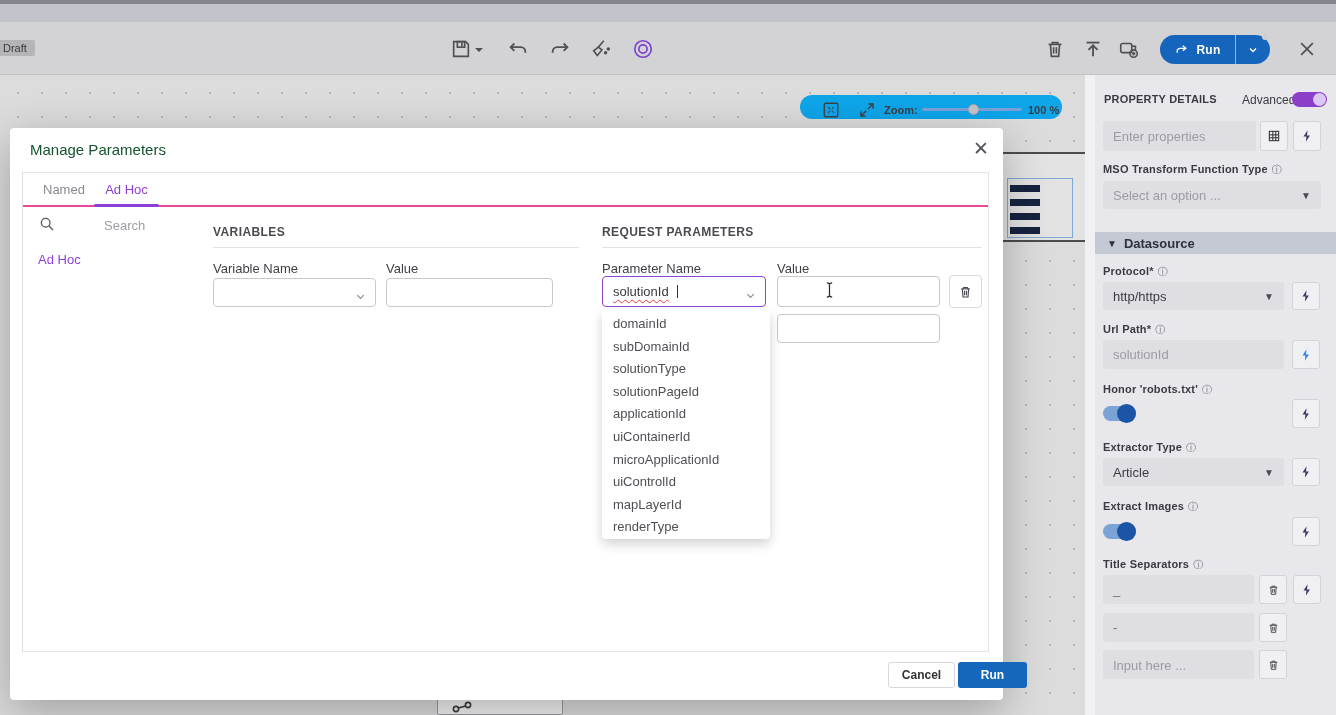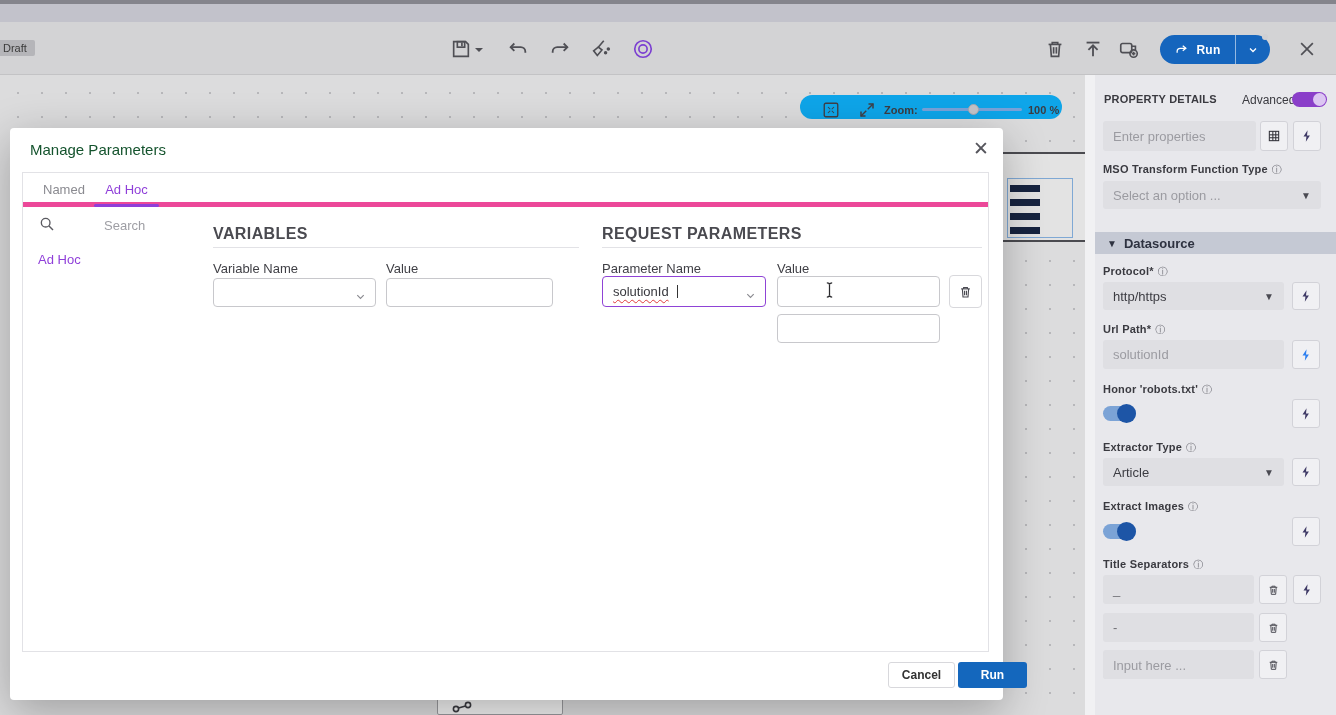--- a/index.html
+++ b/index.html
@@ -66,32 +66,32 @@
   #datasource-caret { margin-left:12px; font-size:10px; color:#2e3240; }
   #datasource-label { margin-left:7px; font-size:13px; font-weight:bold; color:#2e3240; }
   .trash-sm svg { width:13px; height:14px; color:#4a4a52; }
 
   
   #modal { left:10px; top:128px; width:993px; height:572px; background:#fff; border-radius:4px;
     box-shadow:0 12px 45px rgba(0,0,0,.28); z-index:10; }
   #modal-title { position:absolute; left:20px; top:13px; font-size:15px; font-weight:500; color:#14532d; }
   #modal-close { position:absolute; left:963px; top:9px; font-size:19px; color:#55555c; cursor:pointer; }
   #content-box { position:absolute; left:12px; top:44px; width:967px; height:480px; border:1px solid #e2e2e6; }
-  #tab-bar { position:absolute; left:0; top:0; width:100%; height:34px; border-bottom:5px solid #ec4899; }
+  #tab-bar { position:absolute; left:0; top:0; width:100%; height:34px; border-bottom:2px solid #ec4899; }
   .tab { position:absolute; top:9px; font-size:13px; cursor:pointer; }
   #tab-named { left:20px; color:#8a8a90; }
   #tab-adhoc { left:71px; width:65px; text-align:center; color:#8f3fd9; font-weight:500; }
   #tab-underline { position:absolute; left:71px; top:31px; width:65px; height:3px; background:#8f3fd9; border-radius:2px; }
 
   #search-icon { position:absolute; left:16px; top:43px; width:16px; height:16px; color:#5a5a60; cursor:pointer; }
   #search-icon svg { width:100%; height:100%; }
   #search-text { position:absolute; left:81px; top:45px; font-size:13px; color:#9e9ea4; cursor:text; }
   #nav-adhoc { position:absolute; left:15px; top:79px; font-size:13px; color:#8f3fd9; cursor:pointer; }
 
-  .section-head { position:absolute; top:52px; font-size:16px; font-weight:bold; color:#4a4a50; letter-spacing:.4px; }
+  .section-head { position:absolute; top:52px; font-size:12px; font-weight:bold; color:#4a4a50; letter-spacing:.4px; }
   .section-rule { position:absolute; top:74px; height:1px; background:#e2e2e6; }
   .col-label { position:absolute; top:88px; font-size:13px; font-weight:500; color:#3f3f45; }
 
   .m-input { position:absolute; height:29px; border:1px solid #c8c8cc; border-radius:4px; background:#fff;
     font-size:13px; color:#333; padding:0 9px; font-family:"Liberation Sans",sans-serif; }
   .m-select { position:absolute; height:29px; border:1px solid #c8c8cc; border-radius:4px; background:#fff; cursor:pointer; }
   .chev { position:absolute; right:9px; top:9px; width:11px; height:11px; color:#8a8a90; }
   .chev svg { width:100%; height:100%; }
 
   #param-combo { left:579px; top:103px; width:164px; height:31px; border:1.5px solid #8f43d6; border-radius:4px; position:absolute; background:#fff; cursor:text; }
@@ -441,17 +441,29 @@
       <svg viewBox="0 0 24 24" fill="none" stroke="currentColor" stroke-width="1.8">
           <path d="M5 7 h14"></path>
           <path d="M9 7 V5 h6 v2"></path>
           <path d="M7 7 l1 13 h8 l1 -13"></path>
           <line x1="10.5" y1="10" x2="10.5" y2="17"></line>
           <line x1="13.5" y1="10" x2="13.5" y2="17"></line>
         </svg>
     </div>
     <input class="m-input" style="left: 754px; top: 141px; width: 163px;" value="">
 
+    <div id="param-dropdown">
+      <div class="dd-item">domainId</div>
+      <div class="dd-item">subDomainId</div>
+      <div class="dd-item">solutionType</div>
+      <div class="dd-item">solutionPageId</div>
+      <div class="dd-item">applicationId</div>
+      <div class="dd-item">uiContainerId</div>
+      <div class="dd-item">microApplicationId</div>
+      <div class="dd-item">uiControlId</div>
+      <div class="dd-item">mapLayerId</div>
+      <div class="dd-item">renderType</div>
+    </div>
   </div>
 
   <div class="footer-btn" id="cancel-button">Cancel</div>
   <div class="footer-btn" id="modal-run-button">Run</div>
 </div>
 
 </body></html>

